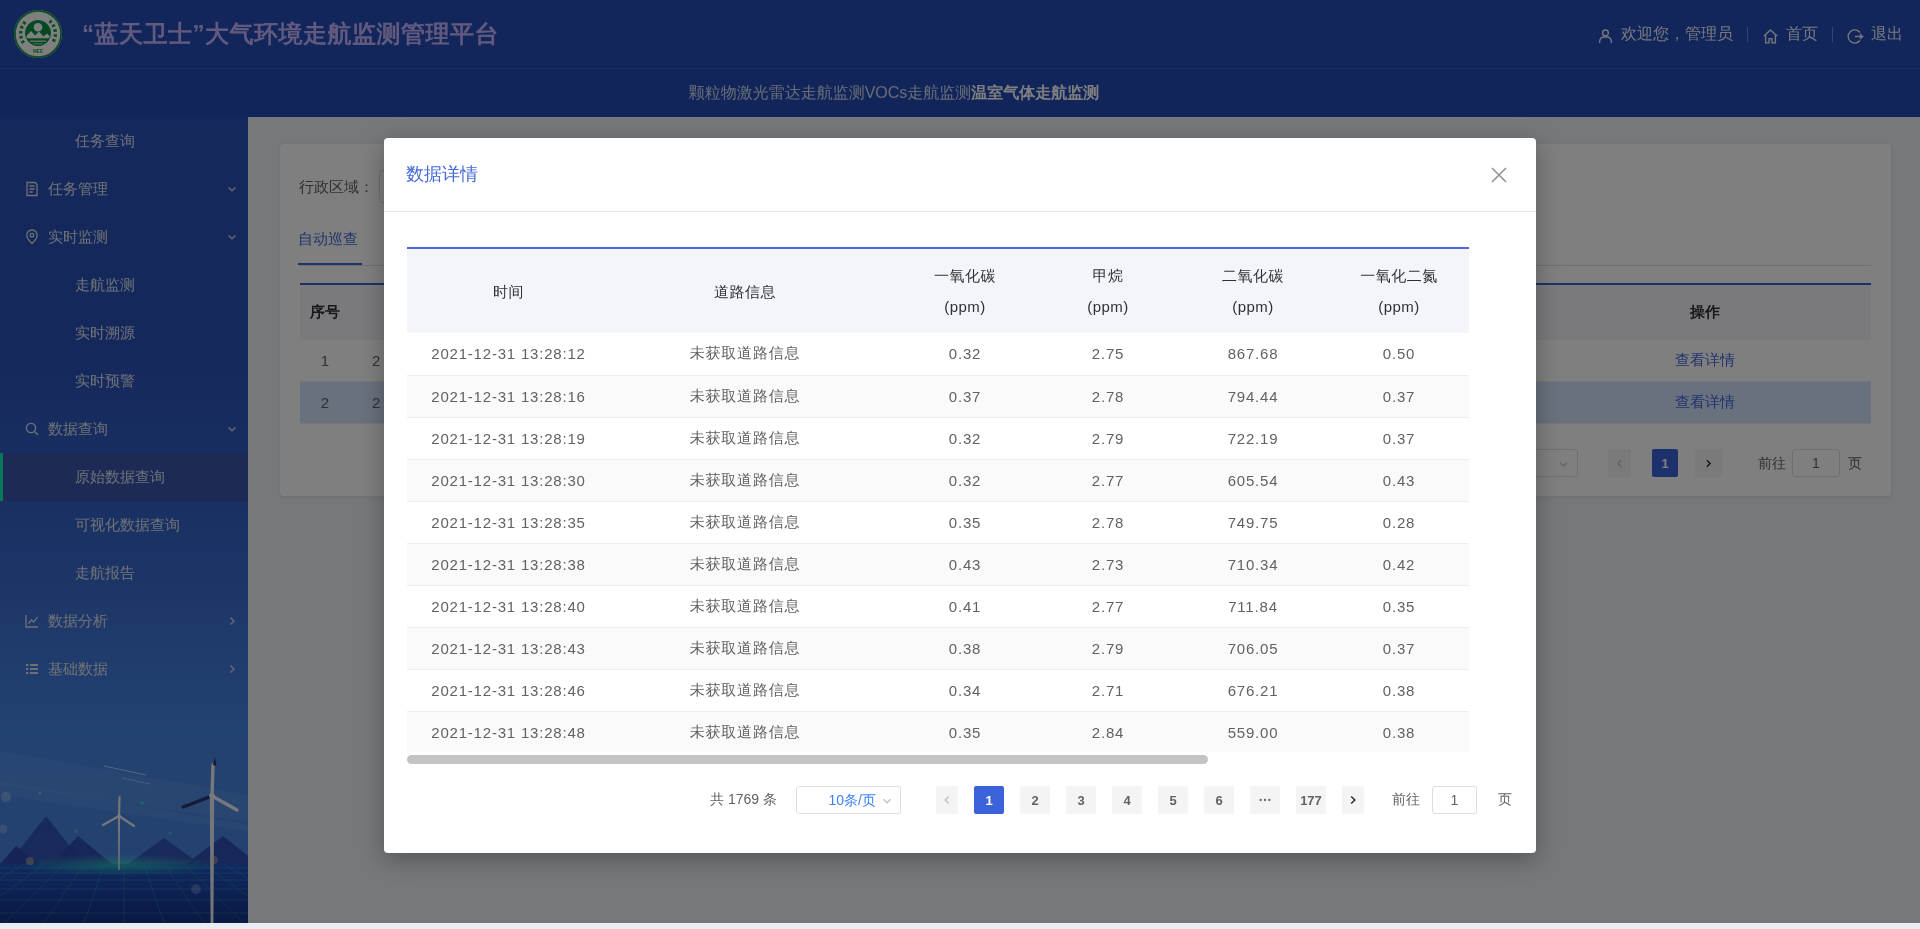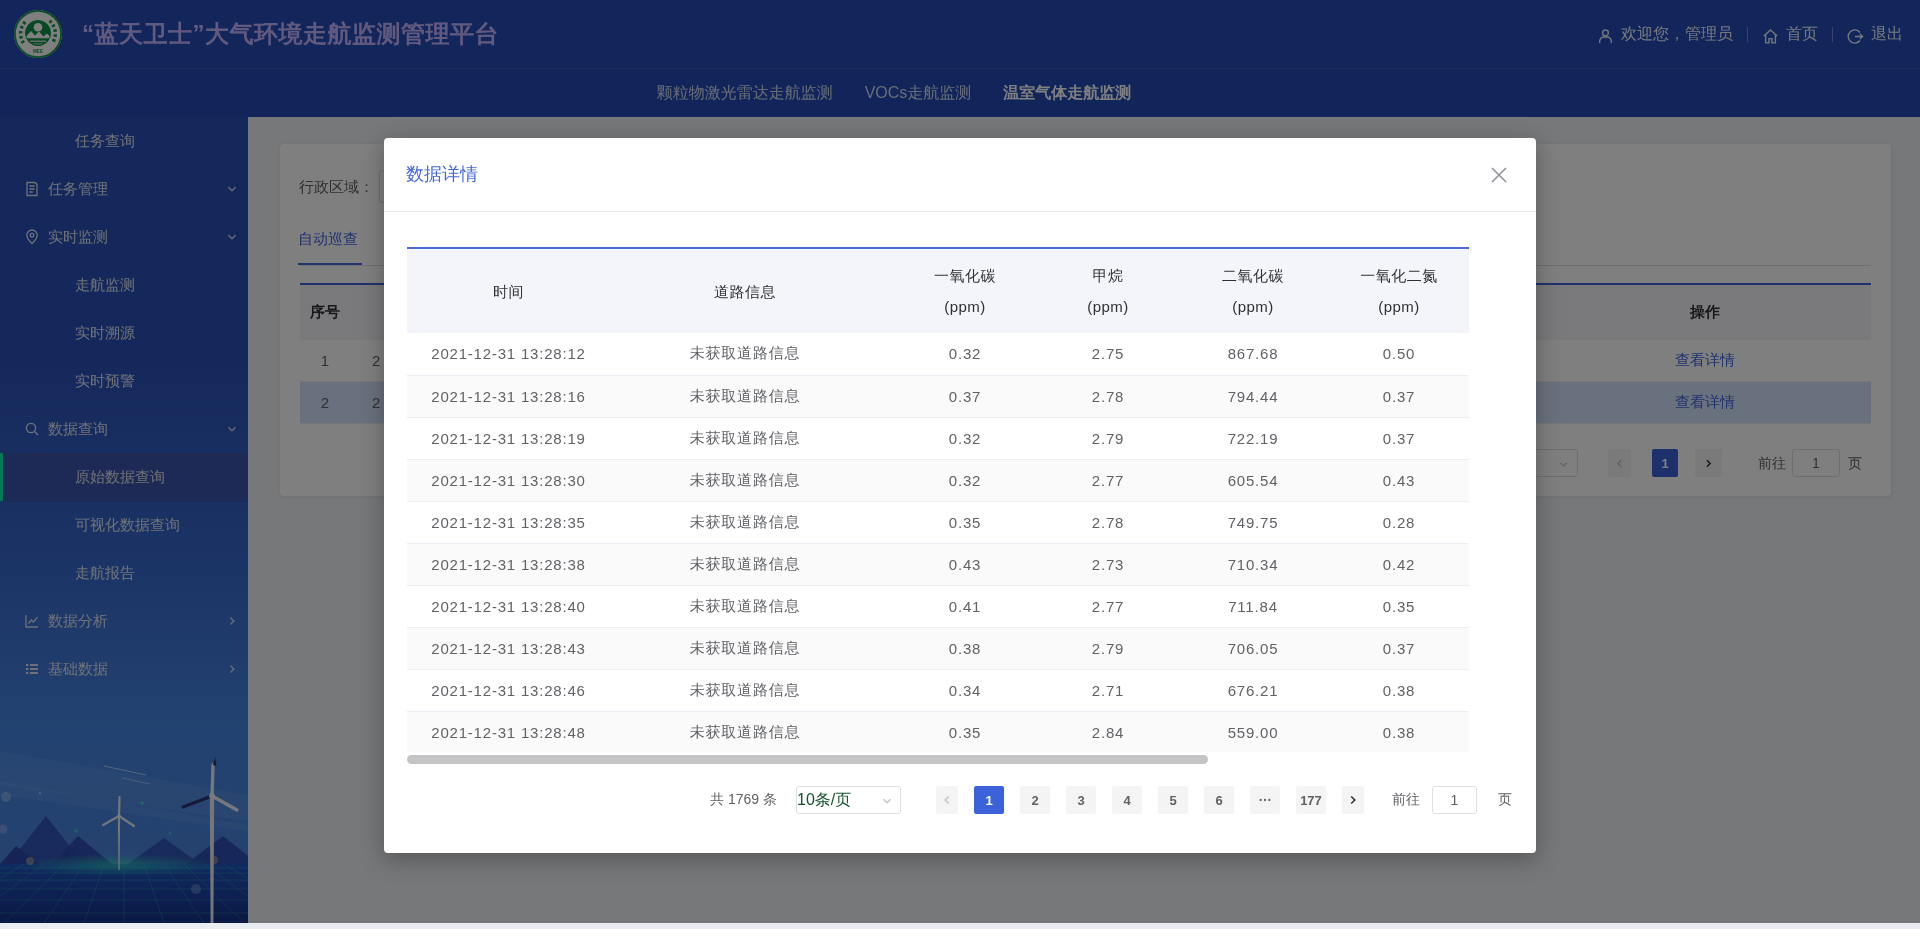--- a/index.html
+++ b/index.html
@@ -10,21 +10,21 @@
   
   .hdr { position:absolute; left:0; top:0; width:1920px; height:68px; background:#244cb8; }
   .hdr-logo { position:absolute; left:13px; top:9px; width:50px; height:50px; }
   .hdr-title { position:absolute; left:82px; top:0; height:68px; line-height:68px; font-size:24px; font-weight:bold; color:#c4b5fd; letter-spacing:.5px; white-space:nowrap; }
   .hdr-right { position:absolute; right:17px; top:0; height:68px; display:flex; align-items:center; color:rgba(255,255,255,.92); font-size:16px; }
   .hdr-right .ico { display:inline-flex; margin-right:7px; }
   .hdr-item { display:flex; align-items:flex-end; white-space:nowrap; cursor:pointer; }
   .hdr-sep { width:1px; height:15px; background:rgba(255,255,255,.35); margin:0 14px; }
 
   .nav { position:absolute; left:0; top:68px; width:1920px; height:49px; background:#234ab4; border-top:1px solid rgba(255,255,255,.10); }
-  .nav-tabs { position:absolute; left:0; top:0; width:1788px; height:49px; display:flex; justify-content:center; align-items:center; gap:32px; }
+  .nav-tabs { position:absolute; left:0; top:0; width:1788px; height:49px; display:flex; justify-content:center; align-items:center; }
   .nav-tab { font-size:16px; color:rgba(255,255,255,.78); white-space:nowrap; cursor:pointer; }
   .nav-tab.active { color:#ffffff; font-weight:bold; }
 
   
   .side { position:absolute; left:0; top:117px; width:248px; height:806px; background:linear-gradient(180deg,#2a50b6 0%, #2b51b8 30%, #3767cc 55%, #4585e2 76%, #4585e2 100%); overflow:hidden; }
   .side-illus { position:absolute; left:0; bottom:0; width:248px; height:186px; }
   .menu { position:absolute; left:0; top:0; width:248px; }
   .mi { position:relative; height:48px; display:flex; align-items:center; color:#dde2ee; font-size:15px; cursor:pointer; }
   .mi .mico { position:absolute; left:24px; top:50%; transform:translateY(-50%); display:flex; }
   .mi .mlabel { position:absolute; left:48px; white-space:nowrap; }
@@ -80,21 +80,21 @@
   .dt thead { background:#f4f5fa; border-top:2px solid #4a6bdb; }
   .dt th { font-size:15px; font-weight:bold; color:#303133; text-align:center; line-height:31px; vertical-align:middle; letter-spacing:.5px; }
   .dt td { font-size:15px; color:#606266; text-align:center; border-bottom:1px solid #ebeef5; height:41px; letter-spacing:.8px; }
   .dt tbody tr { height:42px; }
   .dt tbody tr:nth-child(even) { background:#fafafa; }
   .m-scroll { position:absolute; left:23px; top:617px; width:801px; height:9px; border-radius:5px; background:#c4c4c6; }
 
   .m-pg { position:absolute; right:24px; top:648px; height:28px; display:flex; align-items:center; font-size:13px; color:#606266; }
   .m-pg .total { font-size:14px; margin-right:19px; }
   .m-pg .sel { position:relative; width:105px; height:28px; border:1px solid #dcdfe6; border-radius:3px; margin-right:27px; background:#fff; }
-  .m-pg .sel .stxt { position:absolute; left:0; right:24px; text-align:left; line-height:26px; font-size:16px; color:#14532d; }
+  .m-pg .sel .stxt { position:absolute; left:0; right:24px; text-align:right; line-height:26px; font-size:14px; color:#3b82f6; }
   .m-pg .sel .schev { position:absolute; right:7px; top:8px; display:flex; }
   .m-pg .pgroup { display:flex; align-items:center; }
   .m-pg .pg-btn { min-width:30px; margin:0 8px; font-size:13px; }
   .m-pg .pg-btn.narrow { min-width:22px; }
   .m-pg .dots { letter-spacing:2px; font-weight:bold; }
   .m-pg .goto { margin-left:20px; font-size:14px; }
   .m-pg .ginp { width:45px; height:28px; border:1px solid #dcdfe6; border-radius:3px; margin:0 12px 0 12px; text-align:center; line-height:26px; font-size:14px; background:#fff; }
   .m-pg .yje { font-size:14px; margin-left:9px; }
 
   .bottom-strip { position:absolute; left:0; top:923px; width:1920px; height:6px; background:#e9ecf0; }

